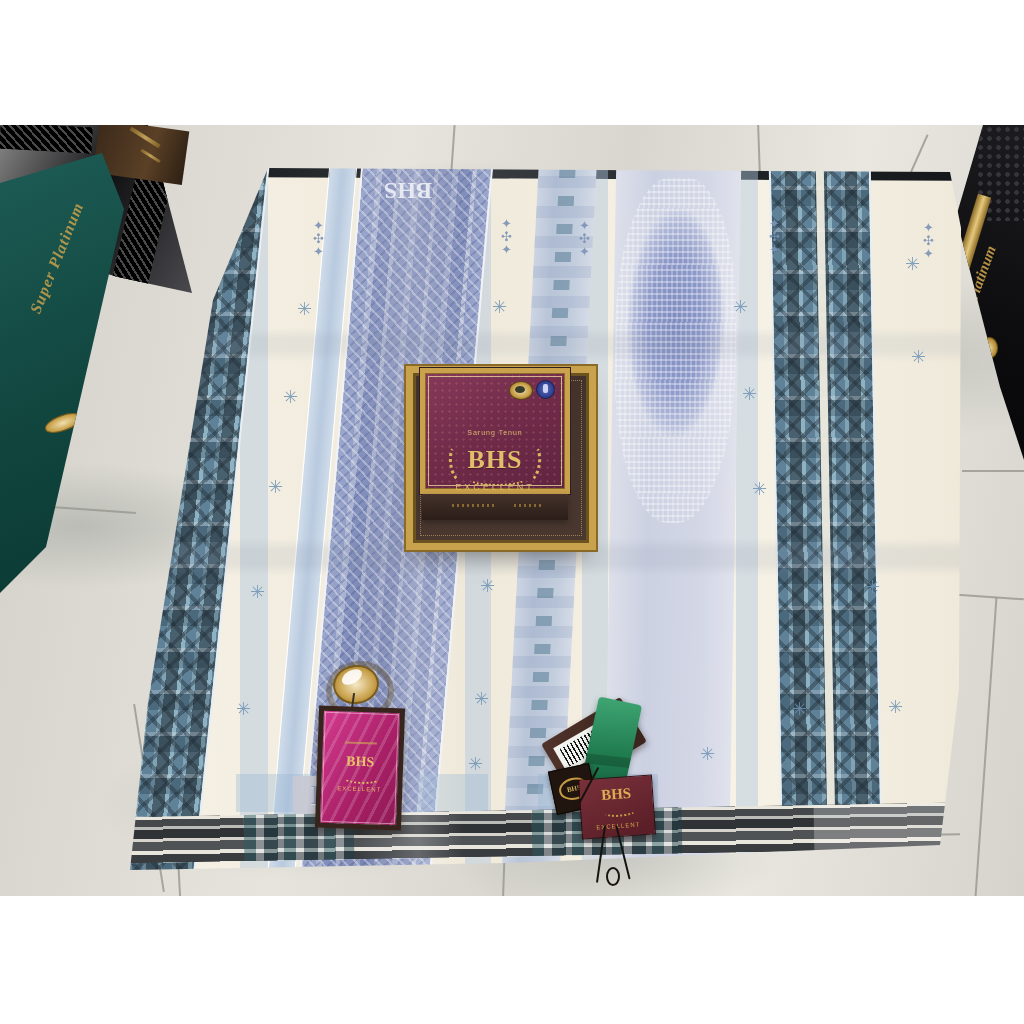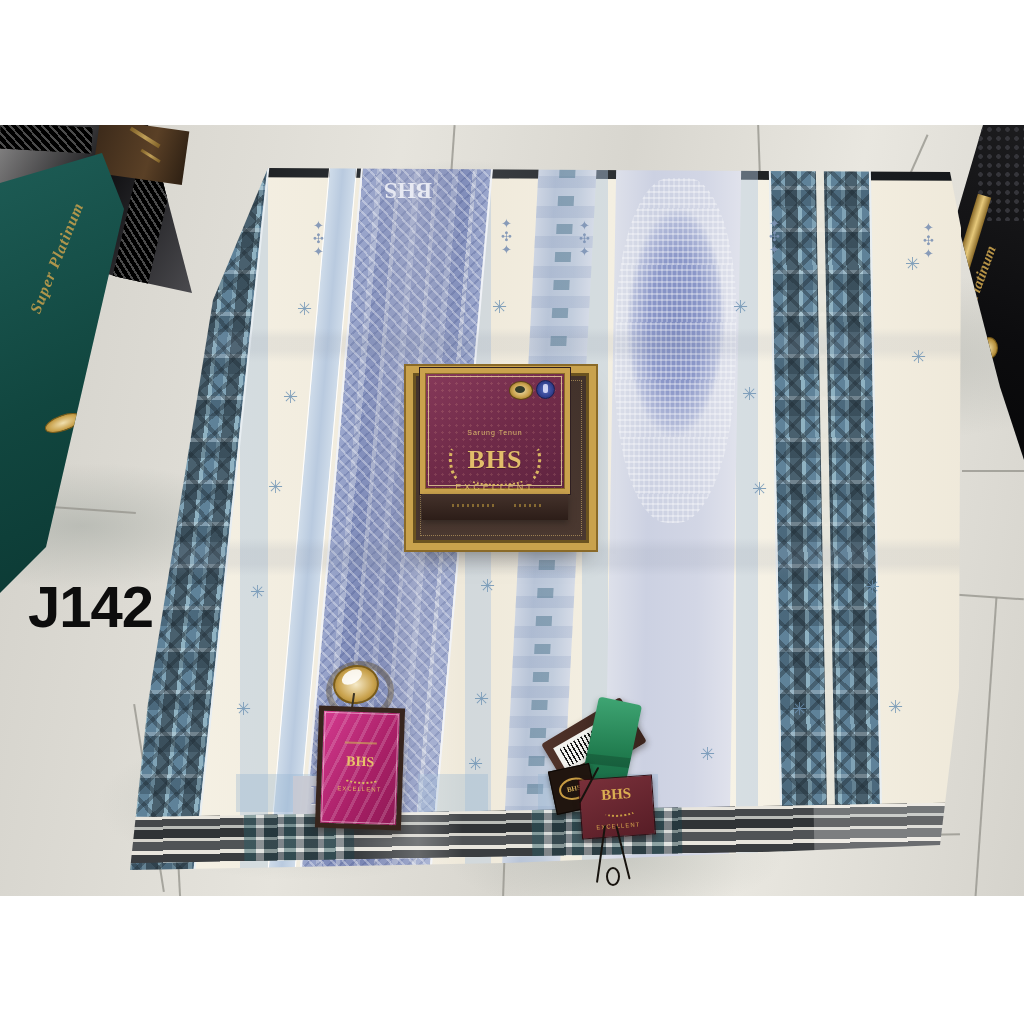--- a/index.html
+++ b/index.html
@@ -349,15 +349,14 @@
     <div class="maroon-tag">
       <div class="mt-brand">BHS</div>
       <div class="mt-arc"></div>
       <div class="mt-grade">EXCELLENT</div>
     </div>
     <div class="string" style="left:600px;top:700px;height:58px;transform:rotate(8deg);"></div>
     <div class="string" style="left:622px;top:700px;height:55px;transform:rotate(-14deg);"></div>
     <div class="string" style="left:588px;top:640px;height:40px;transform:rotate(28deg);"></div>
     <div class="string-loop"></div>
 
-    <div class="code-overlay">J142</div>
   </div>
 </div>
 
 </body></html>

